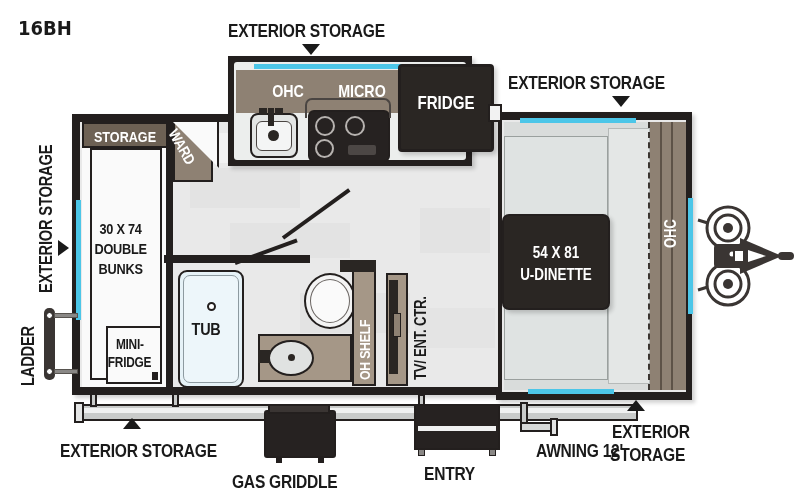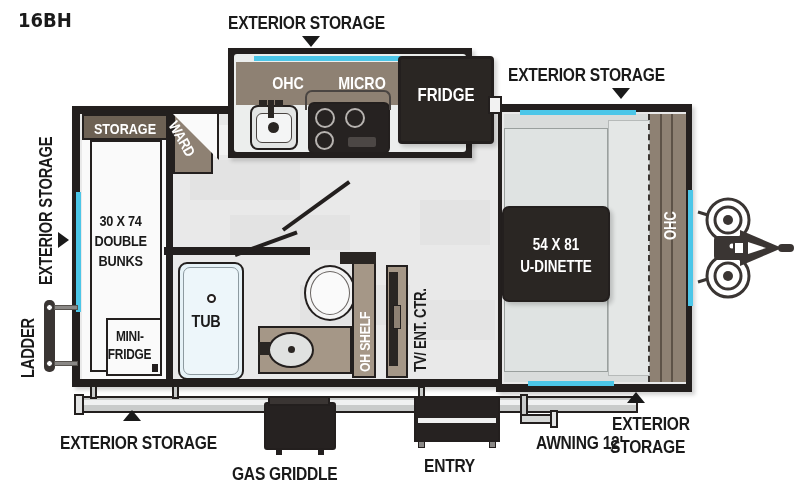--- a/index.html
+++ b/index.html
@@ -1,19 +1,19 @@
 <!DOCTYPE html>
 <html><head>
 <meta charset="utf-8">
 <style>
   html,body{margin:0;padding:0;background:#ffffff;}
   body{width:800px;height:493px;overflow:hidden;position:relative;
        font-family:"Liberation Sans", sans-serif;color:#1a1a1a;}
 
-  #stage{position:absolute;left:0;top:0;width:800px;height:398px;}
+  #stage{position:absolute;left:0;top:8px;width:800px;height:398px;}
 
   
   .abs{position:absolute;box-sizing:border-box;}
   .lbl{position:absolute;font-weight:bold;letter-spacing:-0.3px;
        font-stretch:condensed;white-space:nowrap;color:#1a1a1a;
        transform-origin:left top;}
   .lbl.cond{transform:scaleX(.82);}
   .rot90{transform:rotate(-90deg) scaleX(.82);transform-origin:left top;}
 
   

